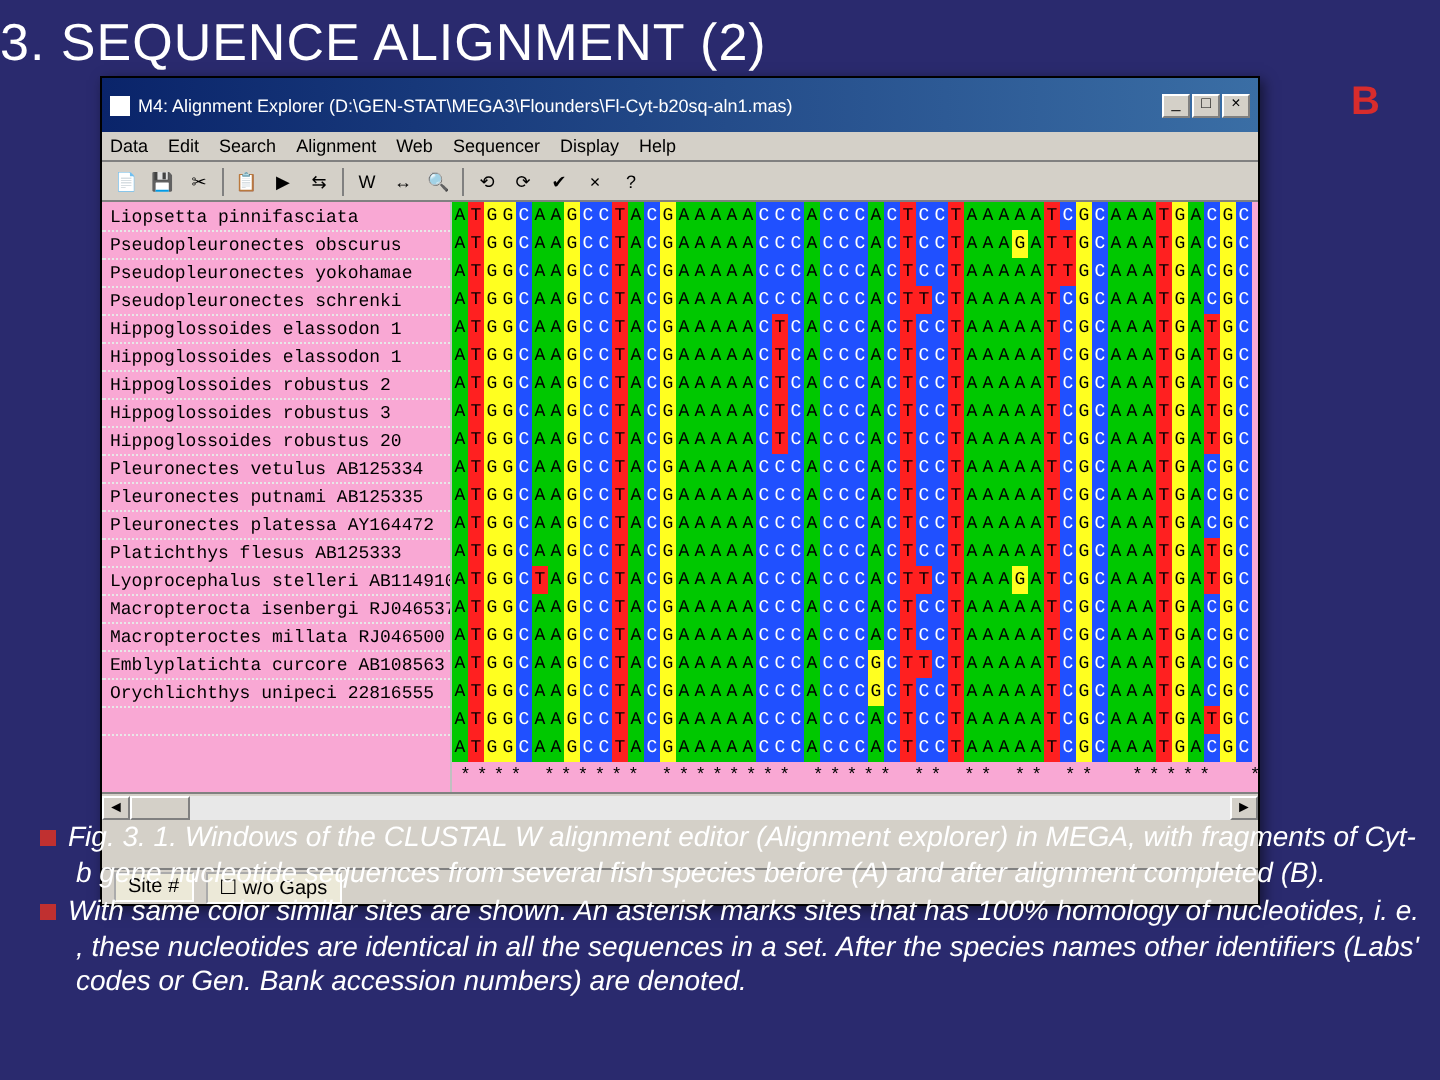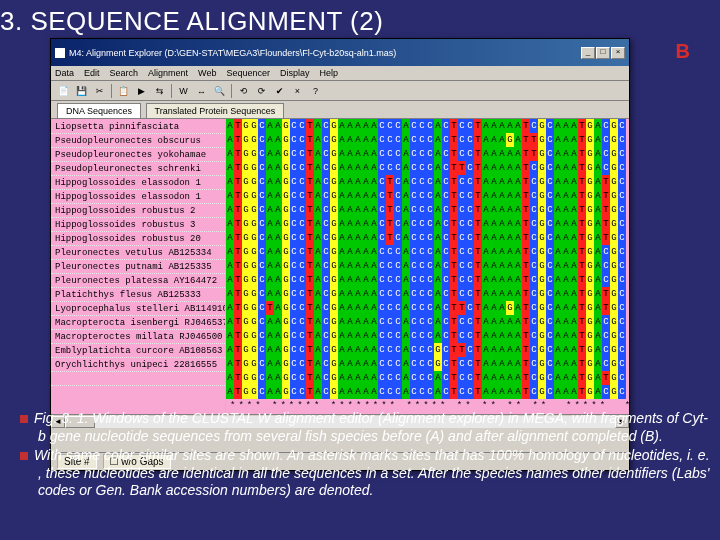--- a/index.html
+++ b/index.html
@@ -227,24 +227,20 @@
       <div class="tool-btn">↔</div>
       <div class="tool-btn">🔍</div>
       <div class="tool-sep"></div>
       <div class="tool-btn">⟲</div>
       <div class="tool-btn">⟳</div>
       <div class="tool-btn">✔</div>
       <div class="tool-btn">×</div>
       <div class="tool-btn">?</div>
     </div>
 
-  <div class="tabstrip">
-    <span class="tab active">DNA Sequences</span>
-    <span class="tab">Translated Protein Sequences</span>
-  </div>
 
   <div class="content">
     <div class="species-col" id="species-col">
         <div>Liopsetta pinnifasciata</div>
         <div>Pseudopleuronectes obscurus</div>
         <div>Pseudopleuronectes yokohamae</div>
         <div>Pseudopleuronectes schrenki</div>
         <div>Hippoglossoides elassodon 1</div>
         <div>Hippoglossoides elassodon 1</div>
         <div>Hippoglossoides robustus 2</div>

